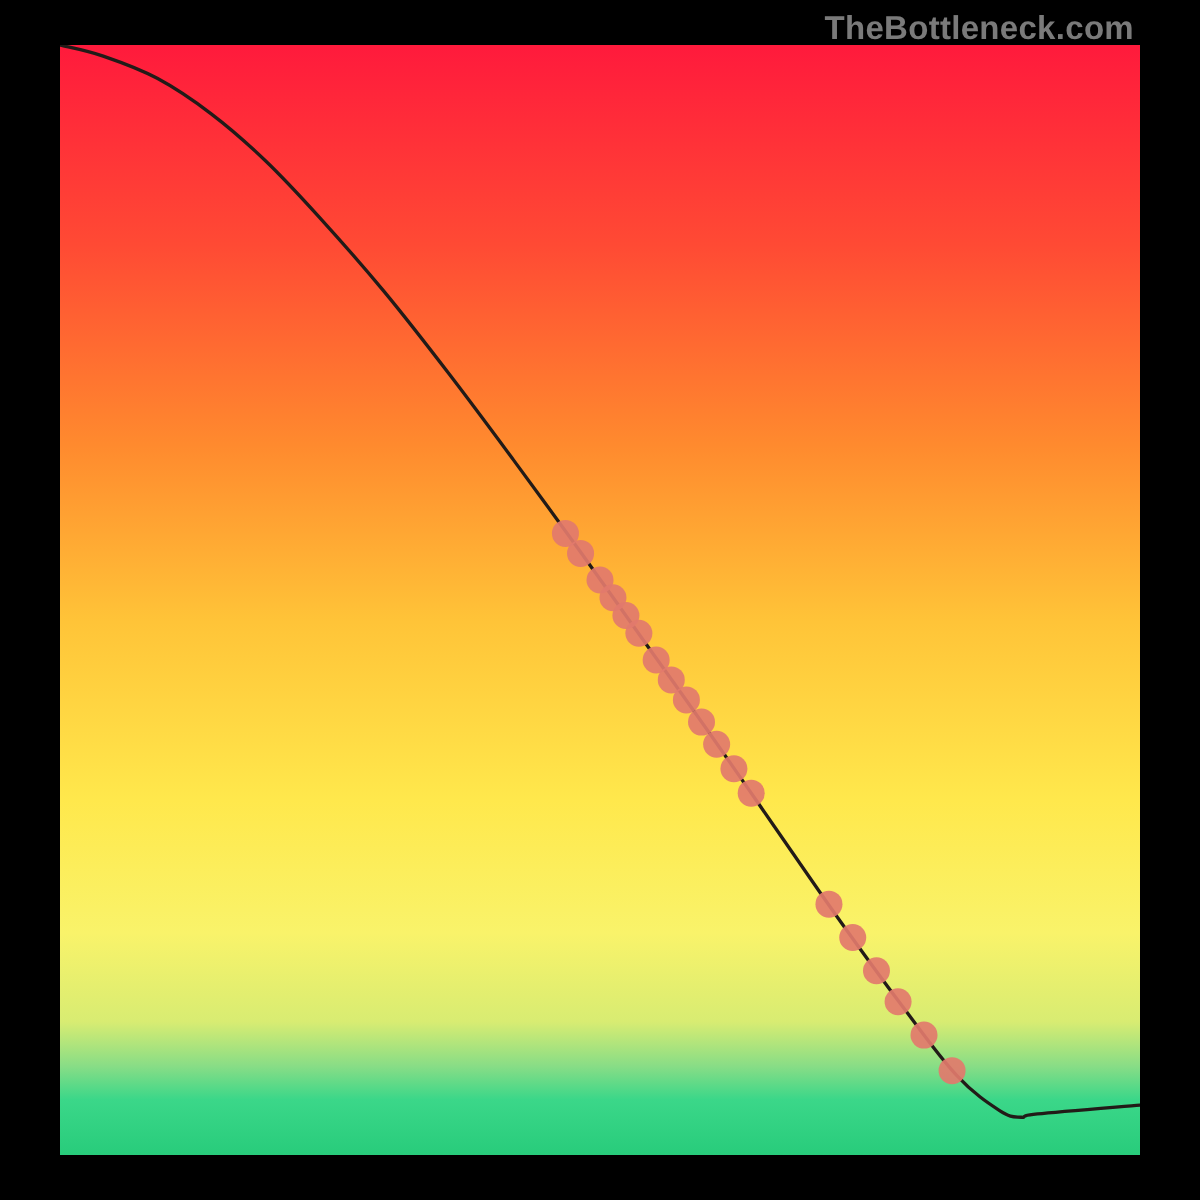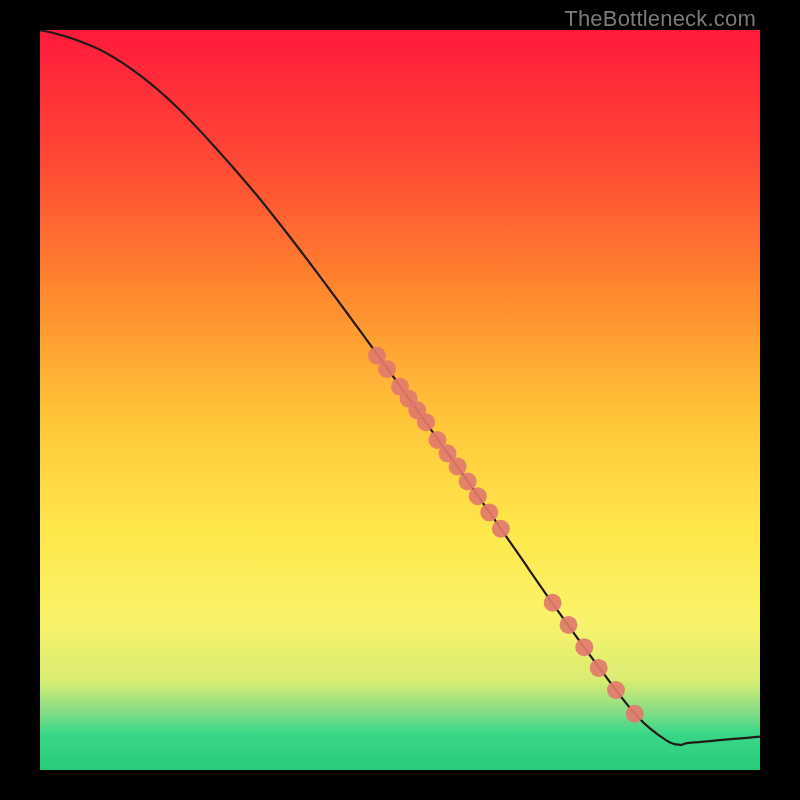--- a/index.html
+++ b/index.html
@@ -40,21 +40,21 @@
     width: 720px;
     height: 740px;
     pointer-events: none;
   }
   #watermark {
     position: absolute;
     top: 6px;
     right: 44px;
     color: #7a7a7a;
     font-size: 22px;
-    font-weight: 400;
+    font-weight: 700;
     letter-spacing: 0.2px;
     user-select: none;
   }
 </style>
 </head>
 <body>
 
 <div id="frame">
   <div id="watermark">TheBottleneck.com</div>
   <div id="plot" style="background: linear-gradient(rgb(255, 26, 60) 0%, rgb(255, 74, 52) 18%, rgb(255, 138, 46) 36%, rgb(255, 196, 56) 52%, rgb(255, 232, 76) 68%, rgb(249, 243, 106) 80%, rgb(216, 236, 114) 88%, rgb(136, 221, 134) 92%, rgb(59, 215, 137) 95%, rgb(40, 204, 123) 100%);">

